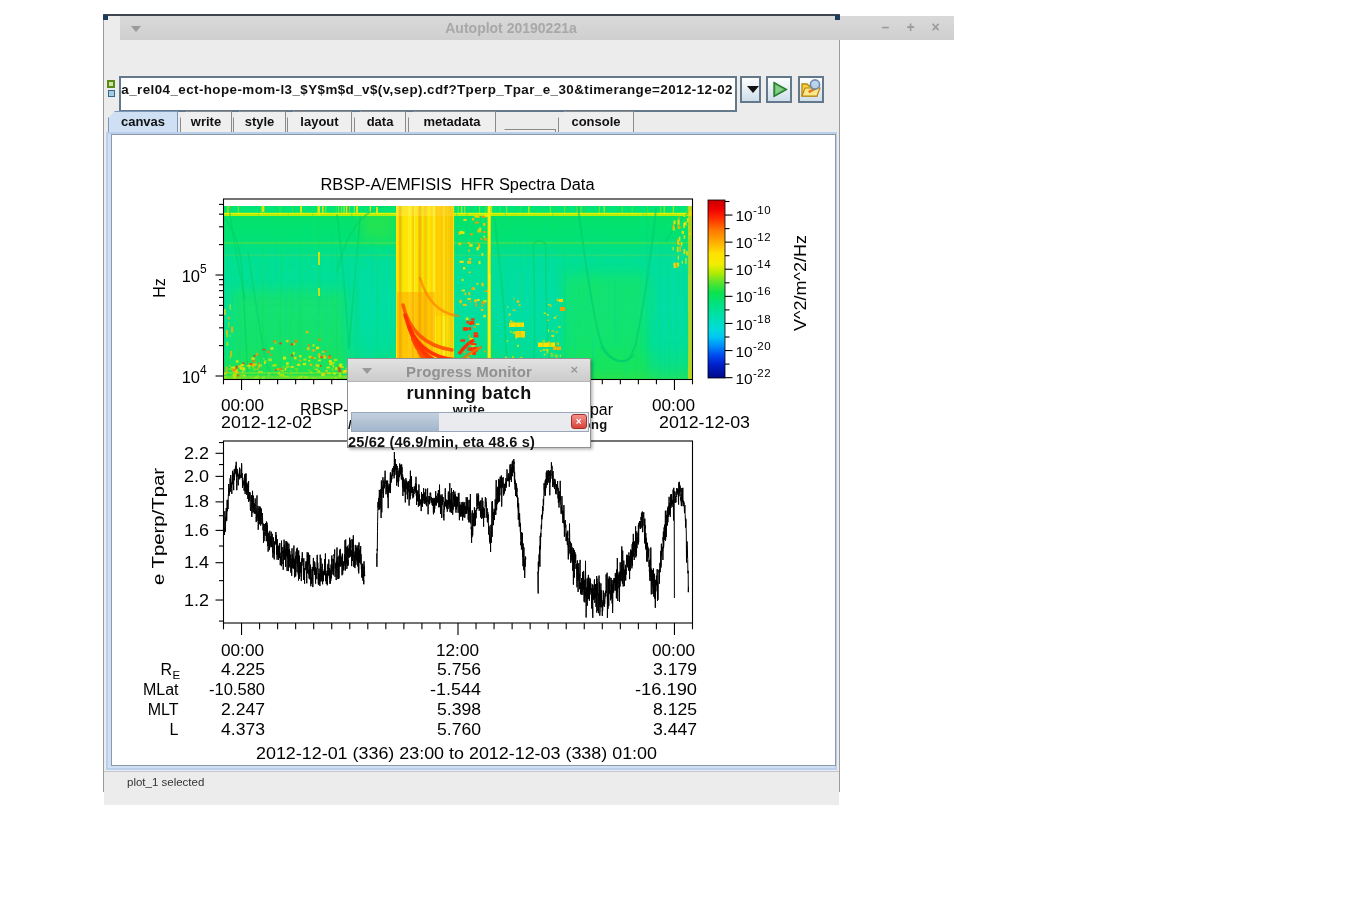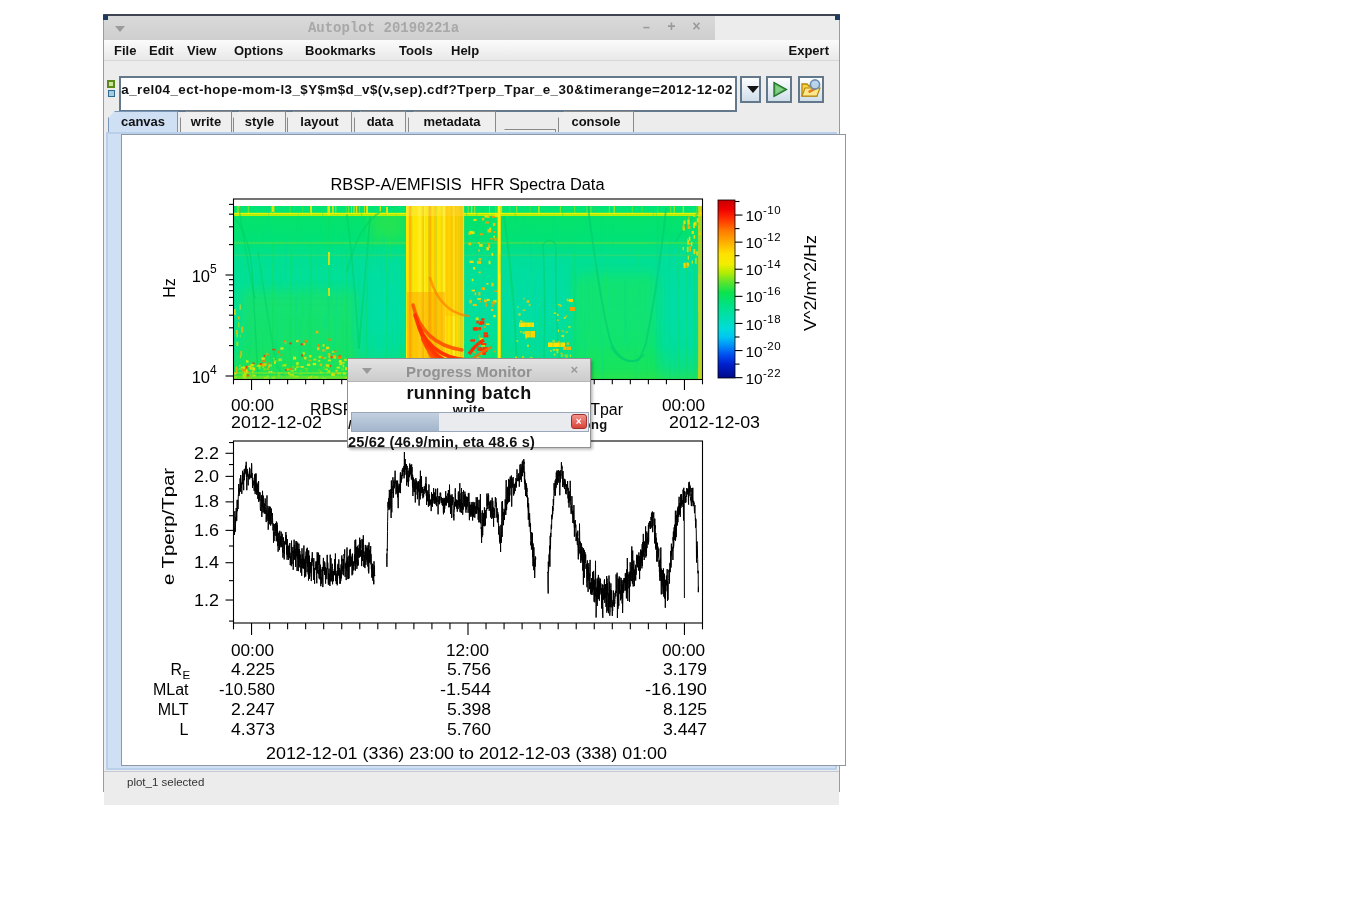--- a/index.html
+++ b/index.html
@@ -1,66 +1,56 @@
 <!DOCTYPE html>
 <html><head><meta charset="utf-8"><style>
 *{margin:0;padding:0;box-sizing:border-box;}
 html,body{width:1345px;height:916px;background:#fff;font-family:"Liberation Sans",sans-serif;overflow:hidden;}
 #win{position:absolute;left:103px;top:14px;width:737px;height:778px;background:#ececec;border:1px solid #9b9b9b;border-top:2px solid #3f4450;}
-#titlebar{position:absolute;left:0;top:0;width:611px;height:24px;background:linear-gradient(#d9d9d9,#cfcfcf);font-family:Liberation Mono, monospace;}
+#titlebar{position:absolute;left:16px;top:0;width:834px;height:24px;background:linear-gradient(#d9d9d9,#cfcfcf);}
 #titlebar .title{position:absolute;left:0;right:52px;top:4px;text-align:center;font-size:14px;font-weight:bold;color:#a8a8a8;}
 #titlebar .tri{position:absolute;left:11px;top:10px;width:0;height:0;border-left:5px solid transparent;border-right:5px solid transparent;border-top:6px solid #9a9a9a;}
 #titlebar .btns{position:absolute;right:6px;top:3px;font-size:14px;font-weight:bold;color:#9a9a9a;letter-spacing:0;}
 #titlebar .btns span{display:inline-block;width:25px;text-align:center;}
 #menubar{position:absolute;left:0;top:24px;width:735px;height:21px;background:linear-gradient(#fbfbfb,#e9e9e9);border-bottom:1px solid #d6d6d6;font-size:13px;font-weight:bold;color:#111;}
 #menubar span.mi{position:absolute;top:3px;}
 #toolbar{position:absolute;left:0;top:45px;width:735px;height:50px;background:#ececec;}
 #dssel .g{position:absolute;left:3px;top:19px;width:8px;height:8px;background:#cde4a0;border:2.5px solid #5a8a1a;box-sizing:border-box;}
 #dssel .b{position:absolute;left:3.5px;top:29px;width:7px;height:7px;background:#a6cbdd;border:1.5px solid #2c6a93;box-sizing:border-box;}
 #urlfield{position:absolute;left:15px;top:15px;width:618px;height:36px;background:#fff;border:2px solid #64788c;font-size:13.4px;font-weight:bold;color:#111;line-height:23px;letter-spacing:0.42px;white-space:nowrap;overflow:hidden;direction:rtl;padding-right:2px;}
 .tbtn{position:absolute;top:15px;height:27px;background:linear-gradient(#fdfeff,#cfdeea);border:2px solid #64788c;}
 #dropbtn{left:636px;width:21px;}
 #dropbtn .tri{position:absolute;left:4.5px;top:8px;width:0;height:0;border-left:6px solid transparent;border-right:6px solid transparent;border-top:7.5px solid #141414;}
 #playbtn{left:662px;width:26px;}
 #imgbtn{left:694px;width:26px;}
 #tabrow{position:absolute;left:0;top:95px;width:735px;height:21px;}
 .tab{position:absolute;top:0;height:21px;background:#efefef;border:1px solid #8a8a8a;border-bottom:none;font-size:13px;font-weight:bold;color:#111;text-align:center;line-height:20px;clip-path:polygon(7px 0,100% 0,100% 100%,0 100%,0 7px);}
 .tab.sel{background:#cfe0f5;border-color:#7896ba;}
 #panel{position:absolute;left:1.5px;top:116px;width:731px;height:637.5px;background:#cfe0f5;border:2px solid #bad0ea;}
-#canvas{position:absolute;left:13px;top:0;width:725px;height:632px;background:#fff;border:1px solid #8d98a6;}
+#canvas{position:absolute;left:3px;top:0;width:725px;height:632px;background:#fff;border:1px solid #8d98a6;}
 #statusbar{position:absolute;left:0;top:755px;width:735px;height:34px;background:#ececec;border-top:1px solid #c0c8d4;font-size:11.5px;color:#333;line-height:21px;padding-left:23px;}
 #dlg{position:absolute;left:347px;top:358px;width:244px;height:90px;background:#fff;border:1px solid #909090;box-shadow:1.5px 1.5px 3px rgba(0,0,0,0.3);}
 #dlgtitle{position:absolute;left:0;top:0;width:242px;height:23px;background:linear-gradient(#e2e2e2,#cccccc);border-bottom:1px solid #b6b6b6;}
 #dlgtitle .t{position:absolute;left:0;right:0;top:3.5px;text-align:center;font-size:15px;font-weight:bold;color:#919191;letter-spacing:0.1px;}
 #dlgtitle .tri{position:absolute;left:14px;top:9px;width:0;height:0;border-left:5px solid transparent;border-right:5px solid transparent;border-top:6px solid #999;}
 #dlgtitle .x{position:absolute;right:12px;top:3px;font-size:13px;font-weight:bold;color:#999;}
 #dlg .l1{position:absolute;left:0;right:0;top:23.5px;text-align:center;font-size:18px;font-weight:bold;color:#111;letter-spacing:0.4px;}
 #dlg .l2{position:absolute;left:0;right:0;top:42.5px;text-align:center;font-size:13px;font-weight:bold;color:#111;letter-spacing:0.45px;}
 #pbar{position:absolute;left:3px;top:53px;width:238px;height:19.5px;background:#e9ebee;border:1px solid #9aa7b8;}
 #pfill{position:absolute;left:0;top:0;width:87px;height:17.5px;background:linear-gradient(#c3d0e0,#a3b6cc);}
 #pstop{position:absolute;right:1.5px;top:1.2px;width:15.5px;height:15px;background:linear-gradient(#f2928a,#d8443a);border:1px solid #a03030;border-radius:3px;color:#fff;font-size:10px;font-weight:bold;text-align:center;line-height:14px;}
 #dlg .l3{position:absolute;left:0;right:0;top:74.5px;text-align:left;font-size:14.5px;font-weight:bold;color:#111;letter-spacing:0.2px;}
 .corner{position:absolute;width:5px;height:5px;background:#1d3a5f;}
 </style></head>
 <body>
 <div id="win">
  <div id="titlebar">
   <div class="tri"></div>
   <div class="title">Autoplot 20190221a</div>
   <div class="btns"><span>–</span><span>+</span><span>×</span></div>
- </div>
- <div id="menubar">
-  <span class="mi" style="left:10px">File</span>
-  <span class="mi" style="left:45px">Edit</span>
-  <span class="mi" style="left:83px">View</span>
-  <span class="mi" style="left:130px">Options</span>
-  <span class="mi" style="left:201px">Bookmarks</span>
-  <span class="mi" style="left:295px">Tools</span>
-  <span class="mi" style="left:347px">Help</span>
-  <span class="mi" style="right:10px">Expert</span>
  </div>
  <div id="toolbar">
   <div id="dssel">
         <div class="g"></div>
         <div class="b"></div>
       </div>
   <div id="urlfield"><bdo dir="ltr">a_rel04_ect-hope-mom-l3_$Y$m$d_v$(v,sep).cdf?Tperp_Tpar_e_30&amp;timerange=2012-12-02</bdo></div>
   <div class="tbtn" id="dropbtn">
         <div class="tri"></div>
       </div>

